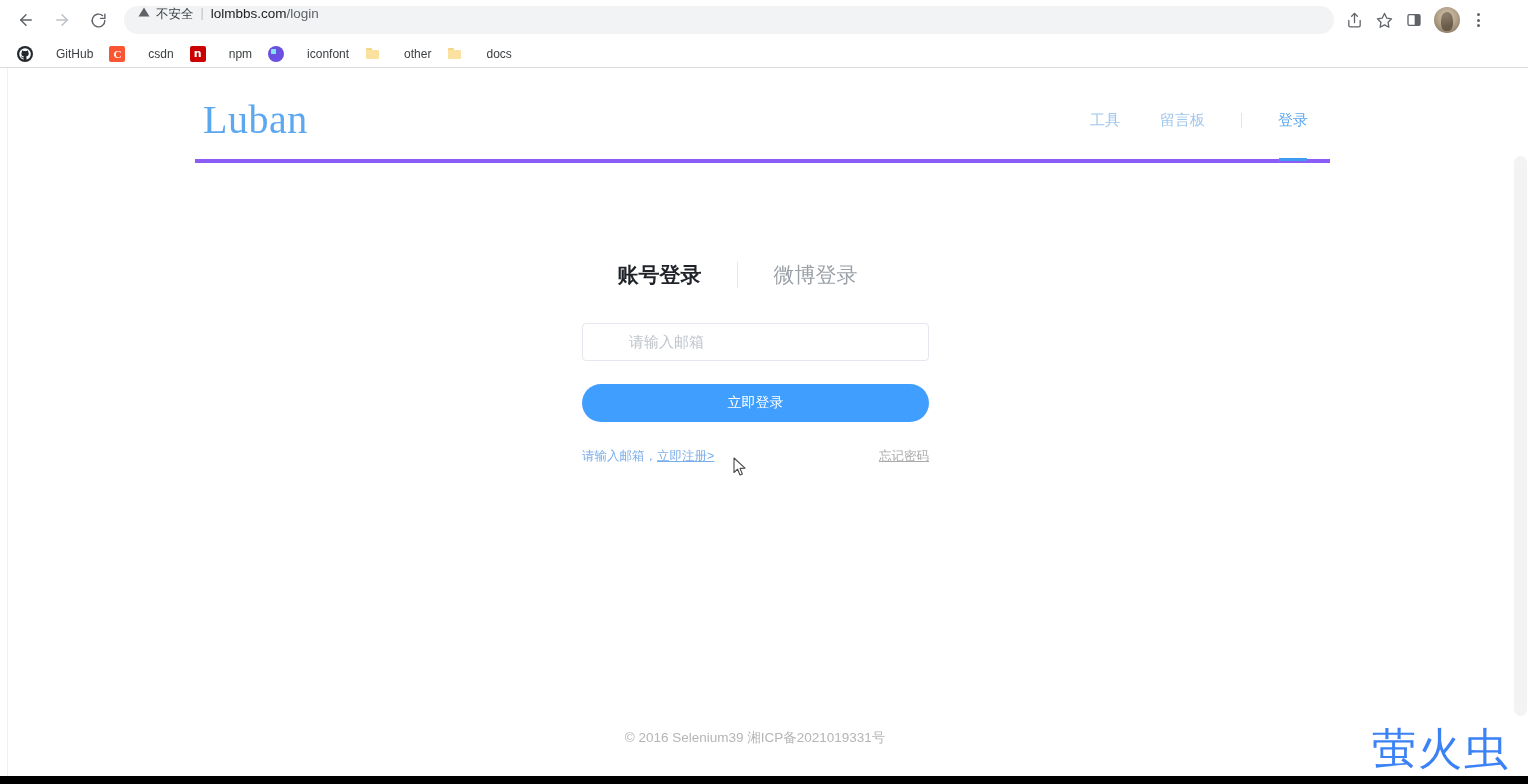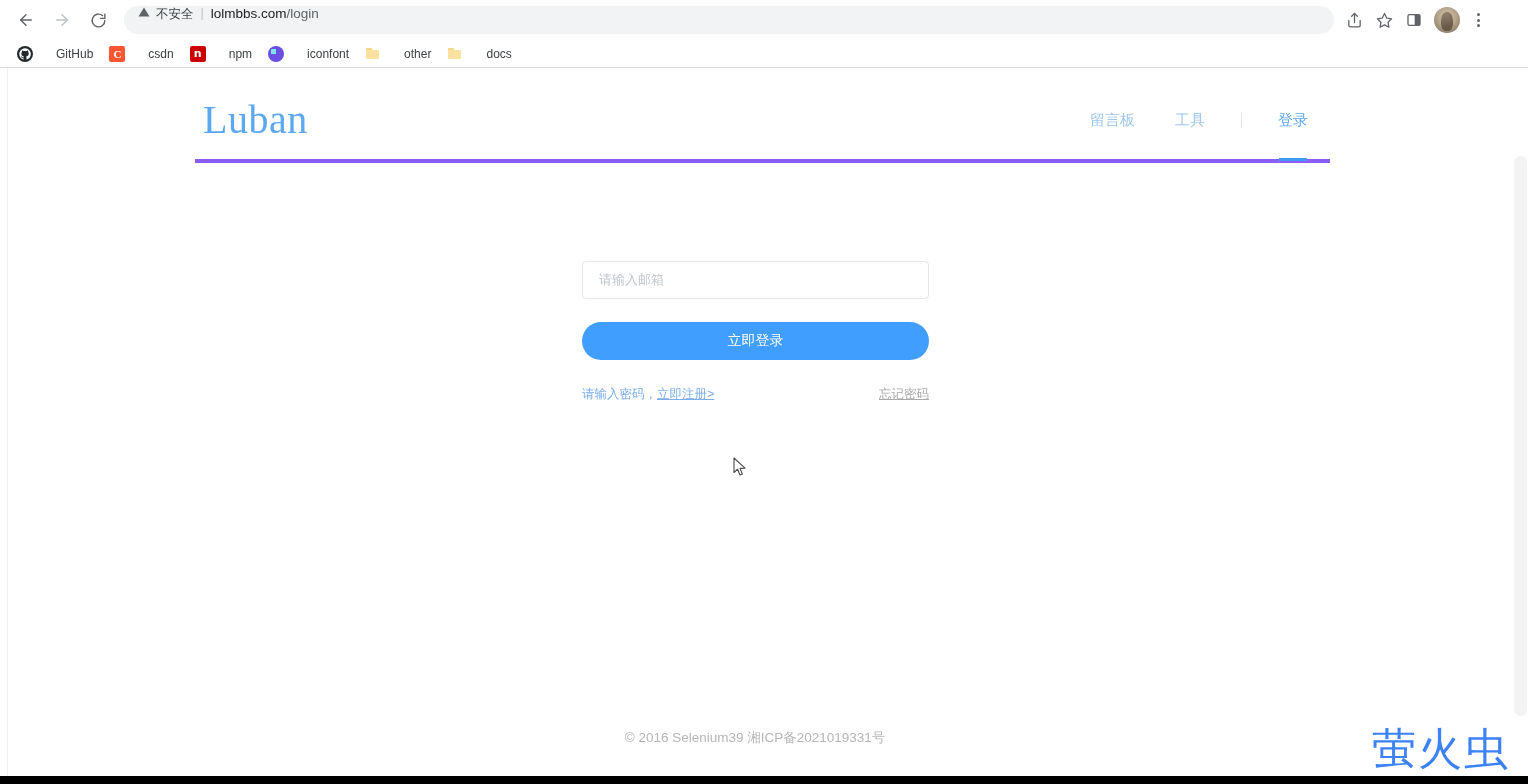--- a/index.html
+++ b/index.html
@@ -303,22 +303,23 @@
     height: 38px;
     border: 1px solid #e4e7ed;
     border-radius: 4px;
     display: flex;
     align-items: center;
     padding: 0 16px;
     margin-bottom: 23px;
     background: #fff;
   }
   .field-text {
-    font-size: 13px;
+    font-size: 15px;
     color: #bfc4cc;
+    margin-left: 30px;
   }
 
   .login-btn {
     width: 347px;
     height: 38px;
     border-radius: 19px;
     background: #409eff;
     color: #ffffff;
     font-size: 14px;
     display: flex;
@@ -514,39 +515,44 @@
   </div>
 </div>
 
 <div class="viewport">
 
   <div class="page-left-edge"></div>
 
   <div class="site-header">
     <div class="site-logo">Luban</div>
     <div class="site-nav">
+      <div class="nav-item">工具</div>
       <div class="nav-item">留言板</div>
-      <div class="nav-item">工具</div>
       <div class="nav-divider"></div>
       <div class="nav-item active">登录</div>
     </div>
   </div>
 
   <div class="login-card">
 
+    <div class="login-tabs">
+      <div class="login-tab active">账号登录</div>
+      <div class="login-tab-sep"></div>
+      <div class="login-tab">微博登录</div>
+    </div>
 
     <div class="field">
       <span class="field-text">请输入邮箱</span>
     </div>
 
 
     <div class="login-btn">立即登录</div>
 
     <div class="login-links">
-      <div class="link-register"><span>请输入密码，</span><u>立即注册&gt;</u></div>
+      <div class="link-register"><span>请输入邮箱，</span><u>立即注册&gt;</u></div>
       <div class="link-forgot">忘记密码</div>
     </div>
   </div>
 
   <div class="site-footer">© 2016 Selenium39 湘ICP备2021019331号</div>
 
   <div class="watermark">萤火虫</div>
 
   <div class="scrollbar-track">
     <div class="scrollbar-thumb"></div>

